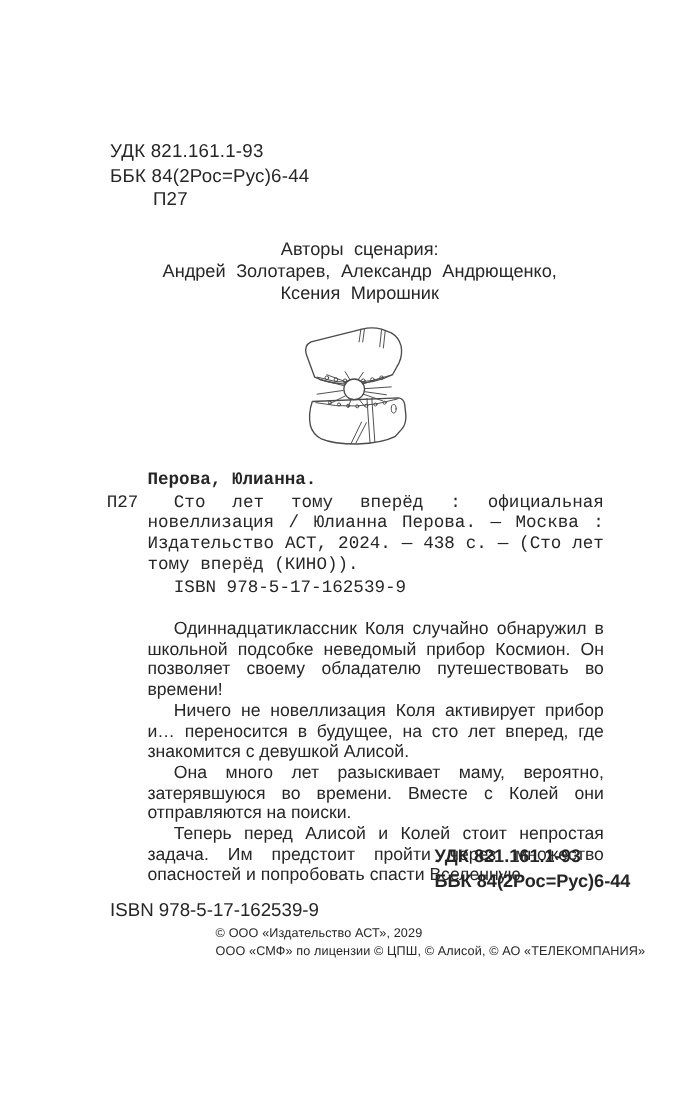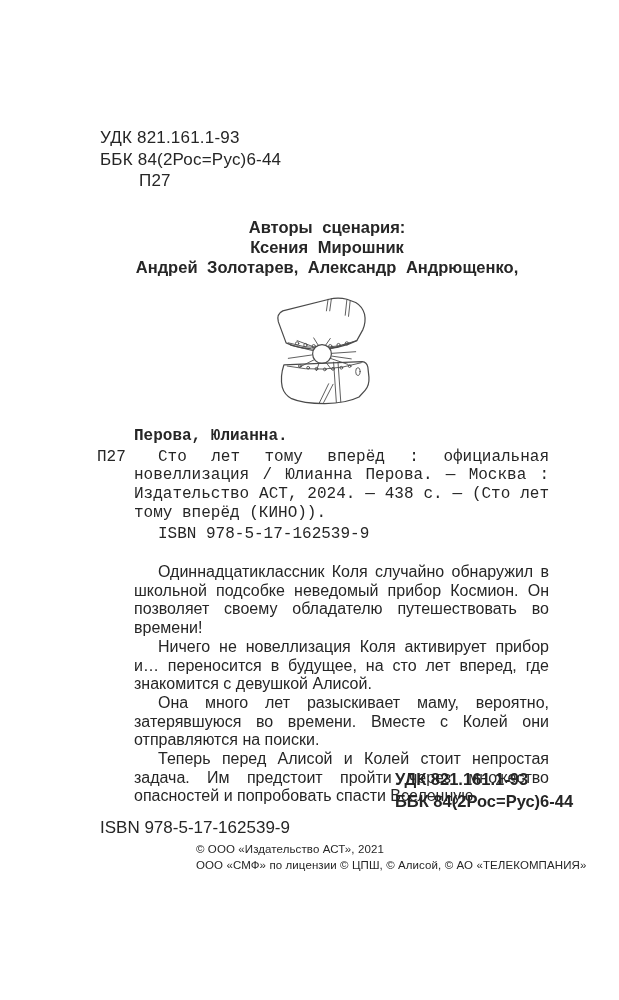--- a/index.html
+++ b/index.html
@@ -8,21 +8,21 @@
     position:relative; width:619px; height:1000px; background:#ffffff;
     color:var(--ink,#262626);
     font-family:"Liberation Sans","DejaVu Sans",sans-serif;
     overflow:hidden;
   }
   
   .cat-top { position:absolute; left:100px; top:127px; font-size:17px; line-height:21.5px; letter-spacing:.2px; }
   .cat-code { padding-left:39px; }
   
   .authors { position:absolute; left:95px; top:217px; width:464px; text-align:center;
-             font-size:16.5px; line-height:20px; word-spacing:5px;font-weight:bold; }
+             font-size:16.5px; line-height:20px; word-spacing:5px; }
   
   .device { position:absolute; left:264px; top:294px; width:116px; height:111px; }
   .device path, .device circle, .device ellipse {
     fill:none; stroke:var(--stroke,#4a4a4a); stroke-width:2.2;
     stroke-linecap:round; stroke-linejoin:round;
   }
   .device .sphere { fill:#ffffff; }
   .device .detail { stroke-width:1.6; }
   
   .bib { position:absolute; left:134px; top:427px; width:415px; font-size:16px; line-height:18.7px;font-family:Liberation Mono, monospace; }
@@ -47,22 +47,22 @@
 <div class="page">
 
   <div class="cat-top">
     <div>УДК 821.161.1-93</div>
     <div>ББК 84(2Рос=Рус)6-44</div>
     <div class="cat-code">П27</div>
   </div>
 
   <div class="authors">
     <div>Авторы сценария:</div>
+    <div>Андрей Золотарев, Александр Андрющенко,</div>
     <div>Ксения Мирошник</div>
-    <div>Андрей Золотарев, Александр Андрющенко,</div>
   </div>
 
   <svg class="device" viewBox="0 0 210 200" aria-hidden="true">
     <g>
       <path d="M40,88 L26,50 Q22,36 34,30 L118,9 Q134,5 150,9 L166,15 Q178,22 182,36 Q185,50 179,64 L168,84 Q135,101 85,99 Q56,96 40,88 Z"></path>
       <path class="detail" d="M44,88 Q105,108 168,84"></path>
       <path class="detail" d="M116,9 L113,30 M122,8 L119,30 M150,10 L147,38 M156,12 L153,40"></path>
       <circle class="detail" cx="60" cy="89" r="3"></circle>
       <circle class="detail" cx="75" cy="92" r="3"></circle>
       <circle class="detail" cx="90" cy="94" r="3"></circle>
@@ -108,17 +108,17 @@
   </div>
 
   <div class="bottom-codes">
     <div>УДК 821.161.1-93</div>
     <div>ББК 84(2Рос=Рус)6-44</div>
   </div>
 
   <div class="bottom-isbn">ISBN 978-5-17-162539-9</div>
 
   <div class="copyright">
-    <div>© ООО «Издательство АСТ», 2021</div>
+    <div>© ООО «Издательство АСТ», 2029</div>
     <div>ООО «СМФ» по лицензии © ЦПШ, © Алисой, © АО «ТЕЛЕКОМПАНИЯ»</div>
   </div>
 
 </div>
 
 </body></html>

